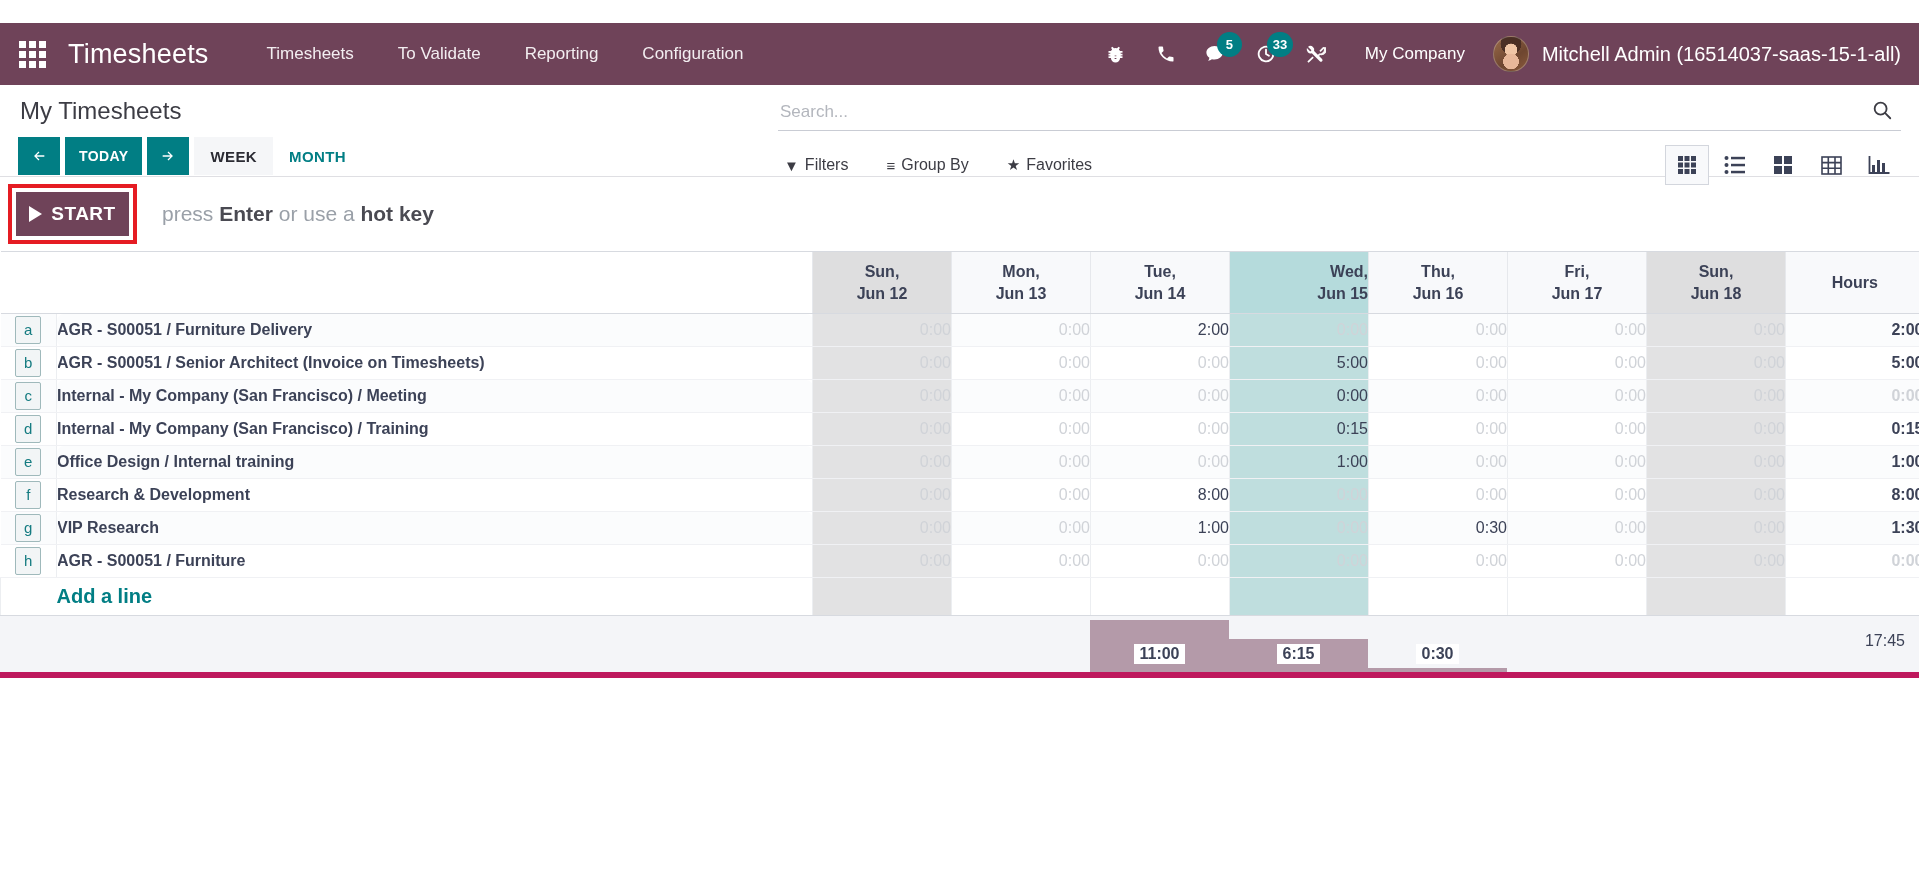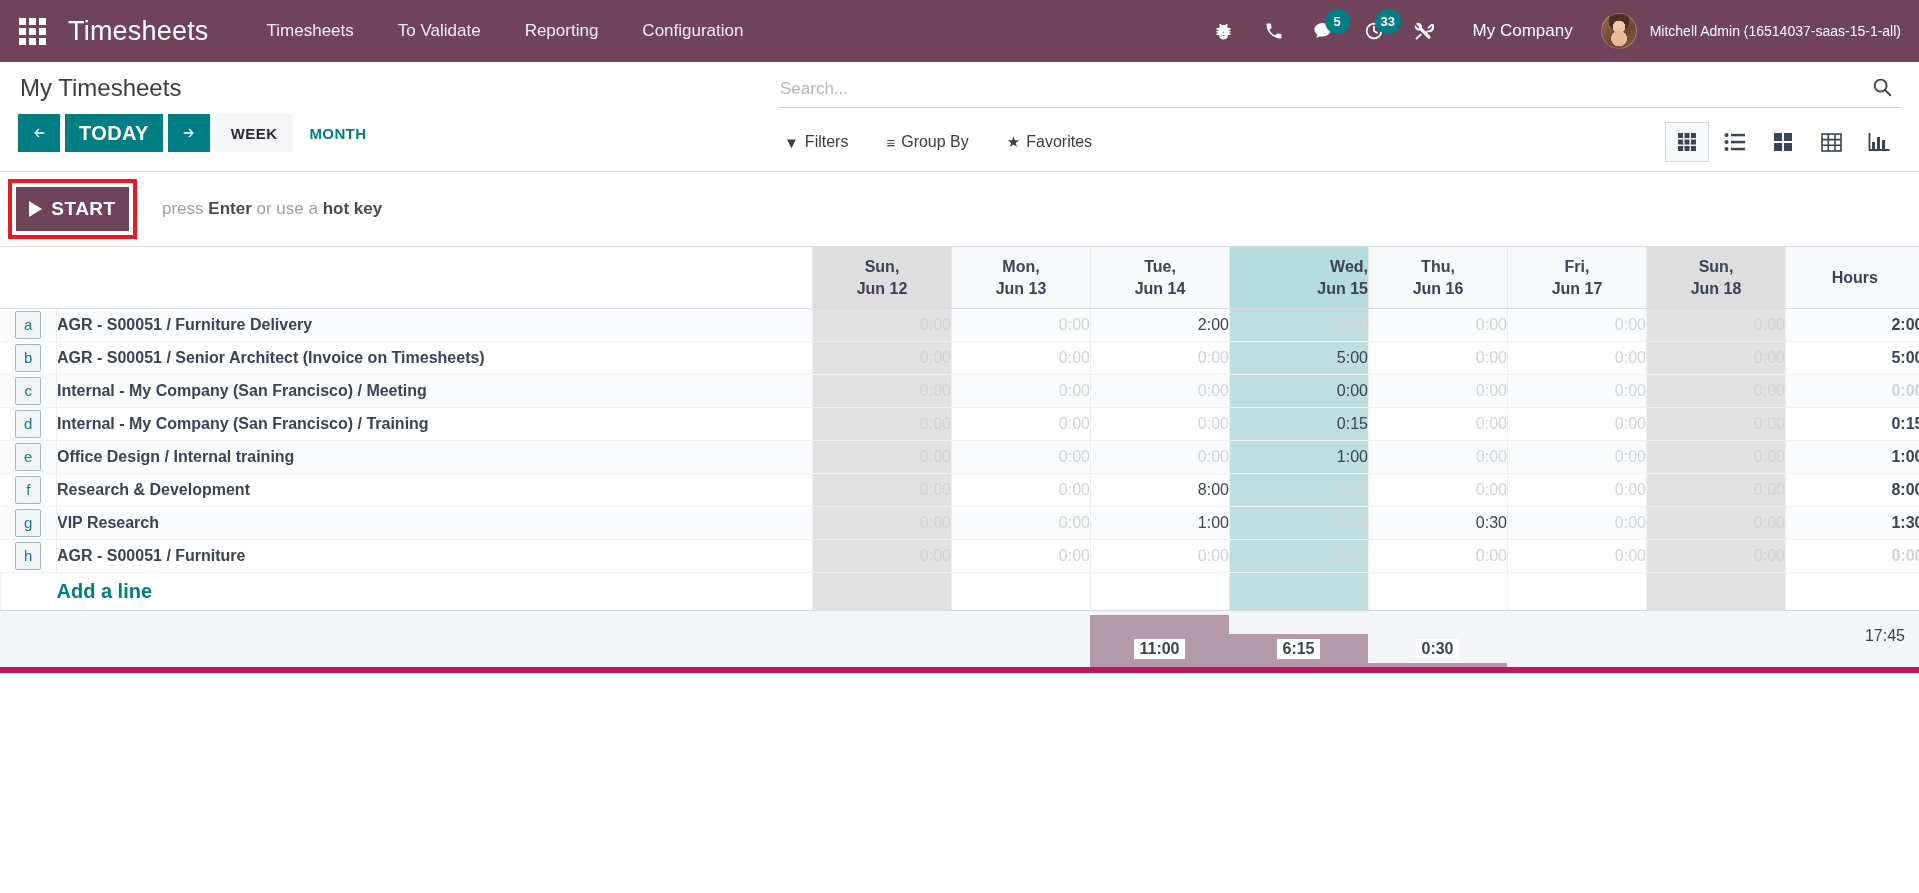--- a/index.html
+++ b/index.html
@@ -13,20 +13,21 @@
   }
 
   
   .navbar {
     height: 62px;
     background: #6f4359;
     display: flex;
     align-items: center;
     color: #ffffff;
     padding: 0 18px 0 10px;
+    margin-top: 23px;
   }
   .apps-grid {
     width: 44px; height: 44px;
     display: grid;
     grid-template-columns: repeat(3, 7px);
     grid-template-rows: repeat(3, 7px);
     gap: 3px;
     align-content: center;
     justify-content: center;
     cursor: pointer;
@@ -79,45 +80,45 @@
     width: 36px; height: 36px; border-radius: 50%;
     background:
       radial-gradient(circle at 50% 72%, #e8b89a 0 26%, rgba(0,0,0,0) 27%),
       radial-gradient(circle at 50% 38%, #f0c6a6 0 23%, rgba(0,0,0,0) 24%),
       radial-gradient(circle at 50% 20%, #4b2f24 0 32%, rgba(0,0,0,0) 33%),
       linear-gradient(145deg, #9a6b4a, #6e4630 60%, #8a5a3c);
     margin-right: 13px;
     flex: 0 0 36px;
     border: 1px solid rgba(255,255,255,.25);
   }
-  .user-name { font-size: 14px; white-space: nowrap; }
+  .user-name { font-size: 20px; white-space: nowrap; }
 
   
   .control-panel {
     background: #ffffff;
     border-bottom: 1px solid #dfdfe3;
     padding: 0 18px;
-    height: 110px;
+    height: 92px;
     display: flex;
     align-items: flex-start;
   }
   .cp-left { width: 760px; padding-top: 12px; }
   .page-title {
     font-size: 24px;
     color: #3c3c44;
     margin: 0 0 12px 2px;
     font-weight: normal;
   }
   .period-controls { display: flex; align-items: center; }
   .btn-teal {
     background: #017e84;
     color: #ffffff;
     border: none;
     height: 38px;
-    font-size: 20px;
+    font-size: 14px;
     font-weight: bold;
     letter-spacing: .4px;
     padding: 0 14px;
     margin-right: 5px;
     cursor: pointer;
     display: flex; align-items: center; justify-content: center;
     font-family: "Liberation Sans", sans-serif;
   }
   .btn-teal.arrow { width: 42px; padding: 0; font-size: 19px; }
   .scale-btn {
@@ -201,21 +202,21 @@
     cursor: pointer;
     font-family: "Liberation Sans", sans-serif;
   }
   .start-btn .tri {
     width: 0; height: 0;
     border-left: 13px solid #ffffff;
     border-top: 8px solid transparent;
     border-bottom: 8px solid transparent;
     margin-right: 9px;
   }
-  .hint { margin-left: 25px; font-size: 17px; color: #9aa0a8; }
+  .hint { margin-left: 25px; font-size: 21px; color: #9aa0a8; }
   .hint b { color: #4a4a52; font-weight: bold; }
 
   
   .grid-wrap { width: 100%; }
   table.grid {
     width: 100%;
     border-collapse: collapse;
     table-layout: fixed;
     font-size: 16px;
   }

